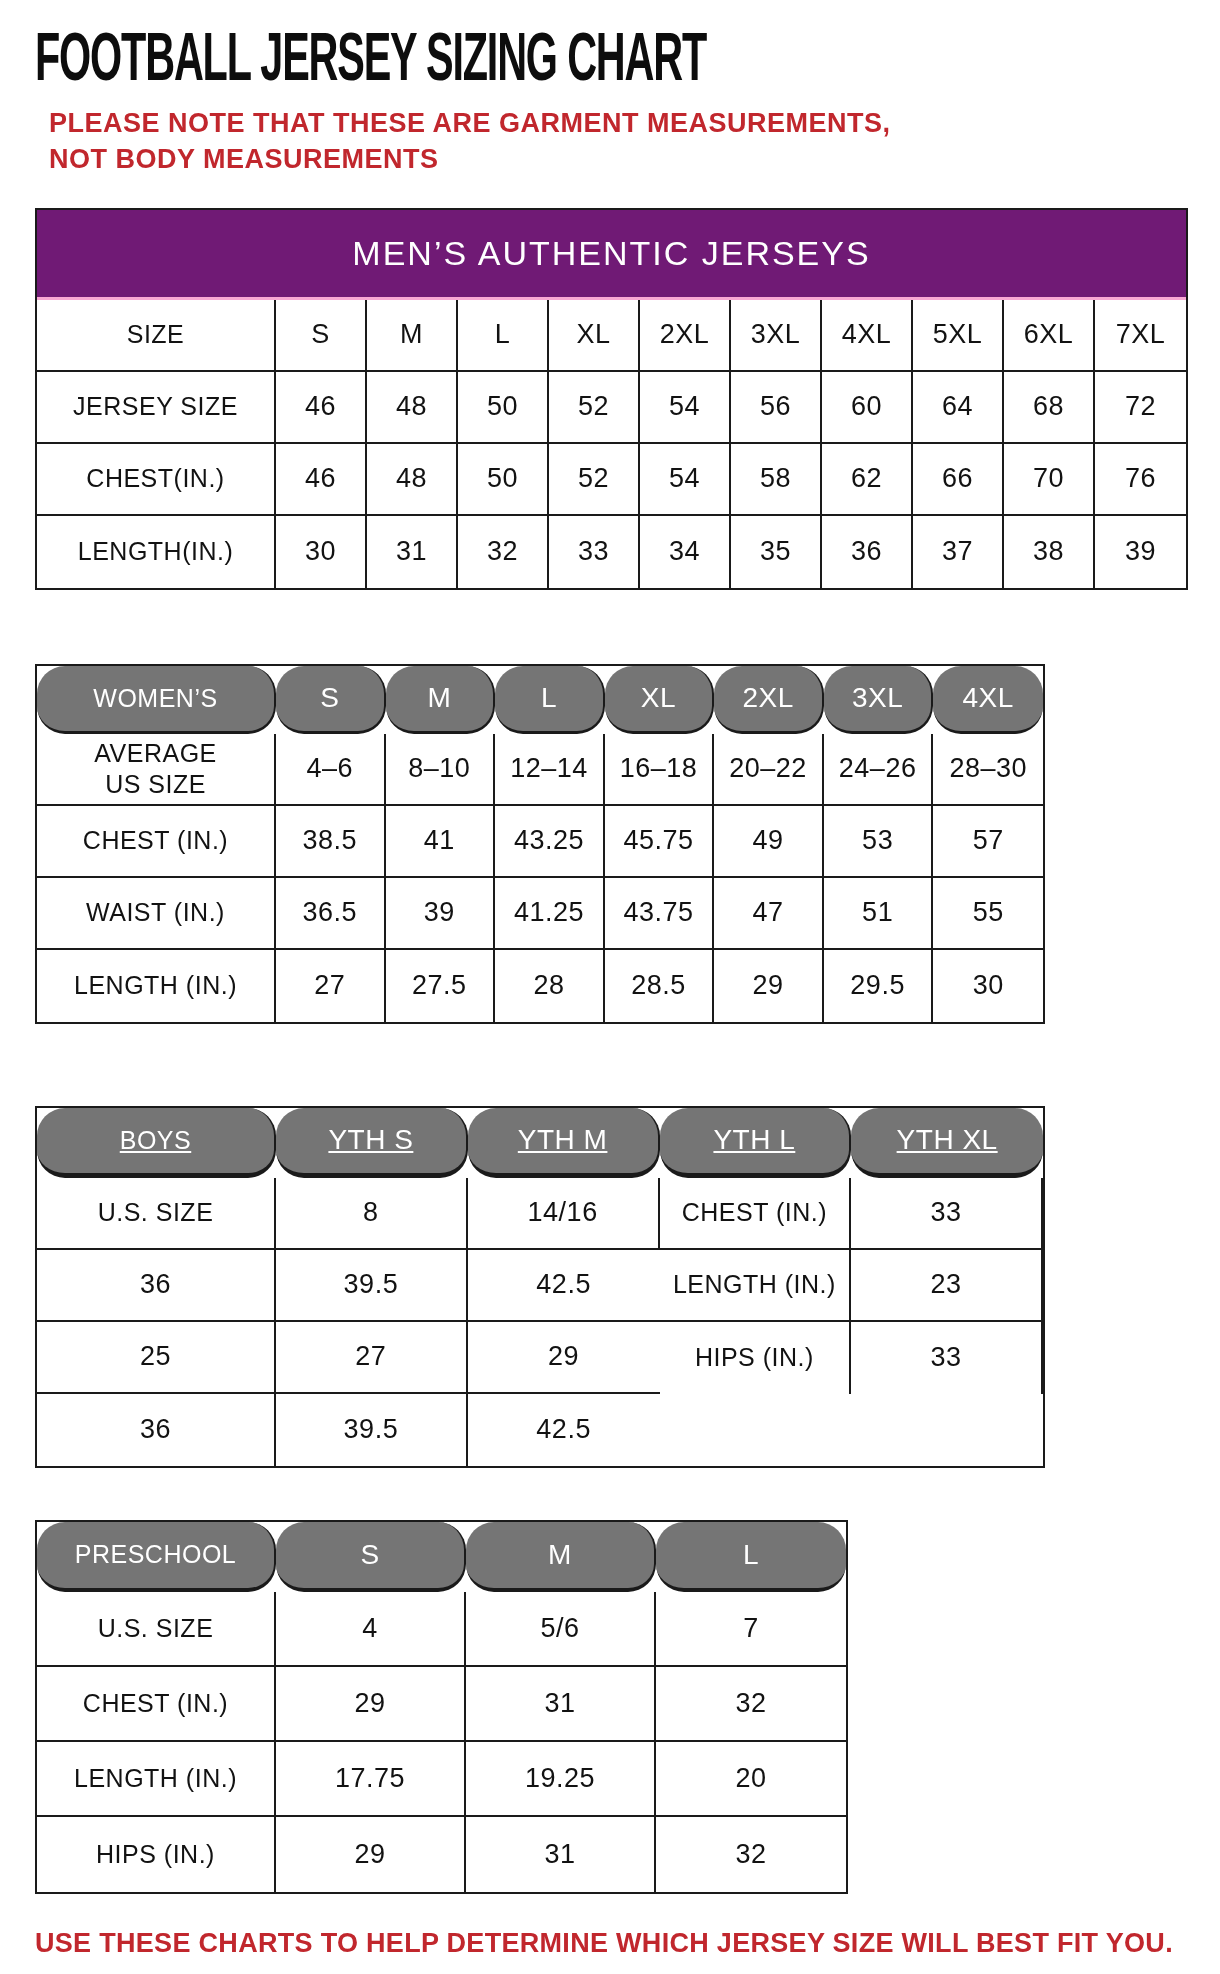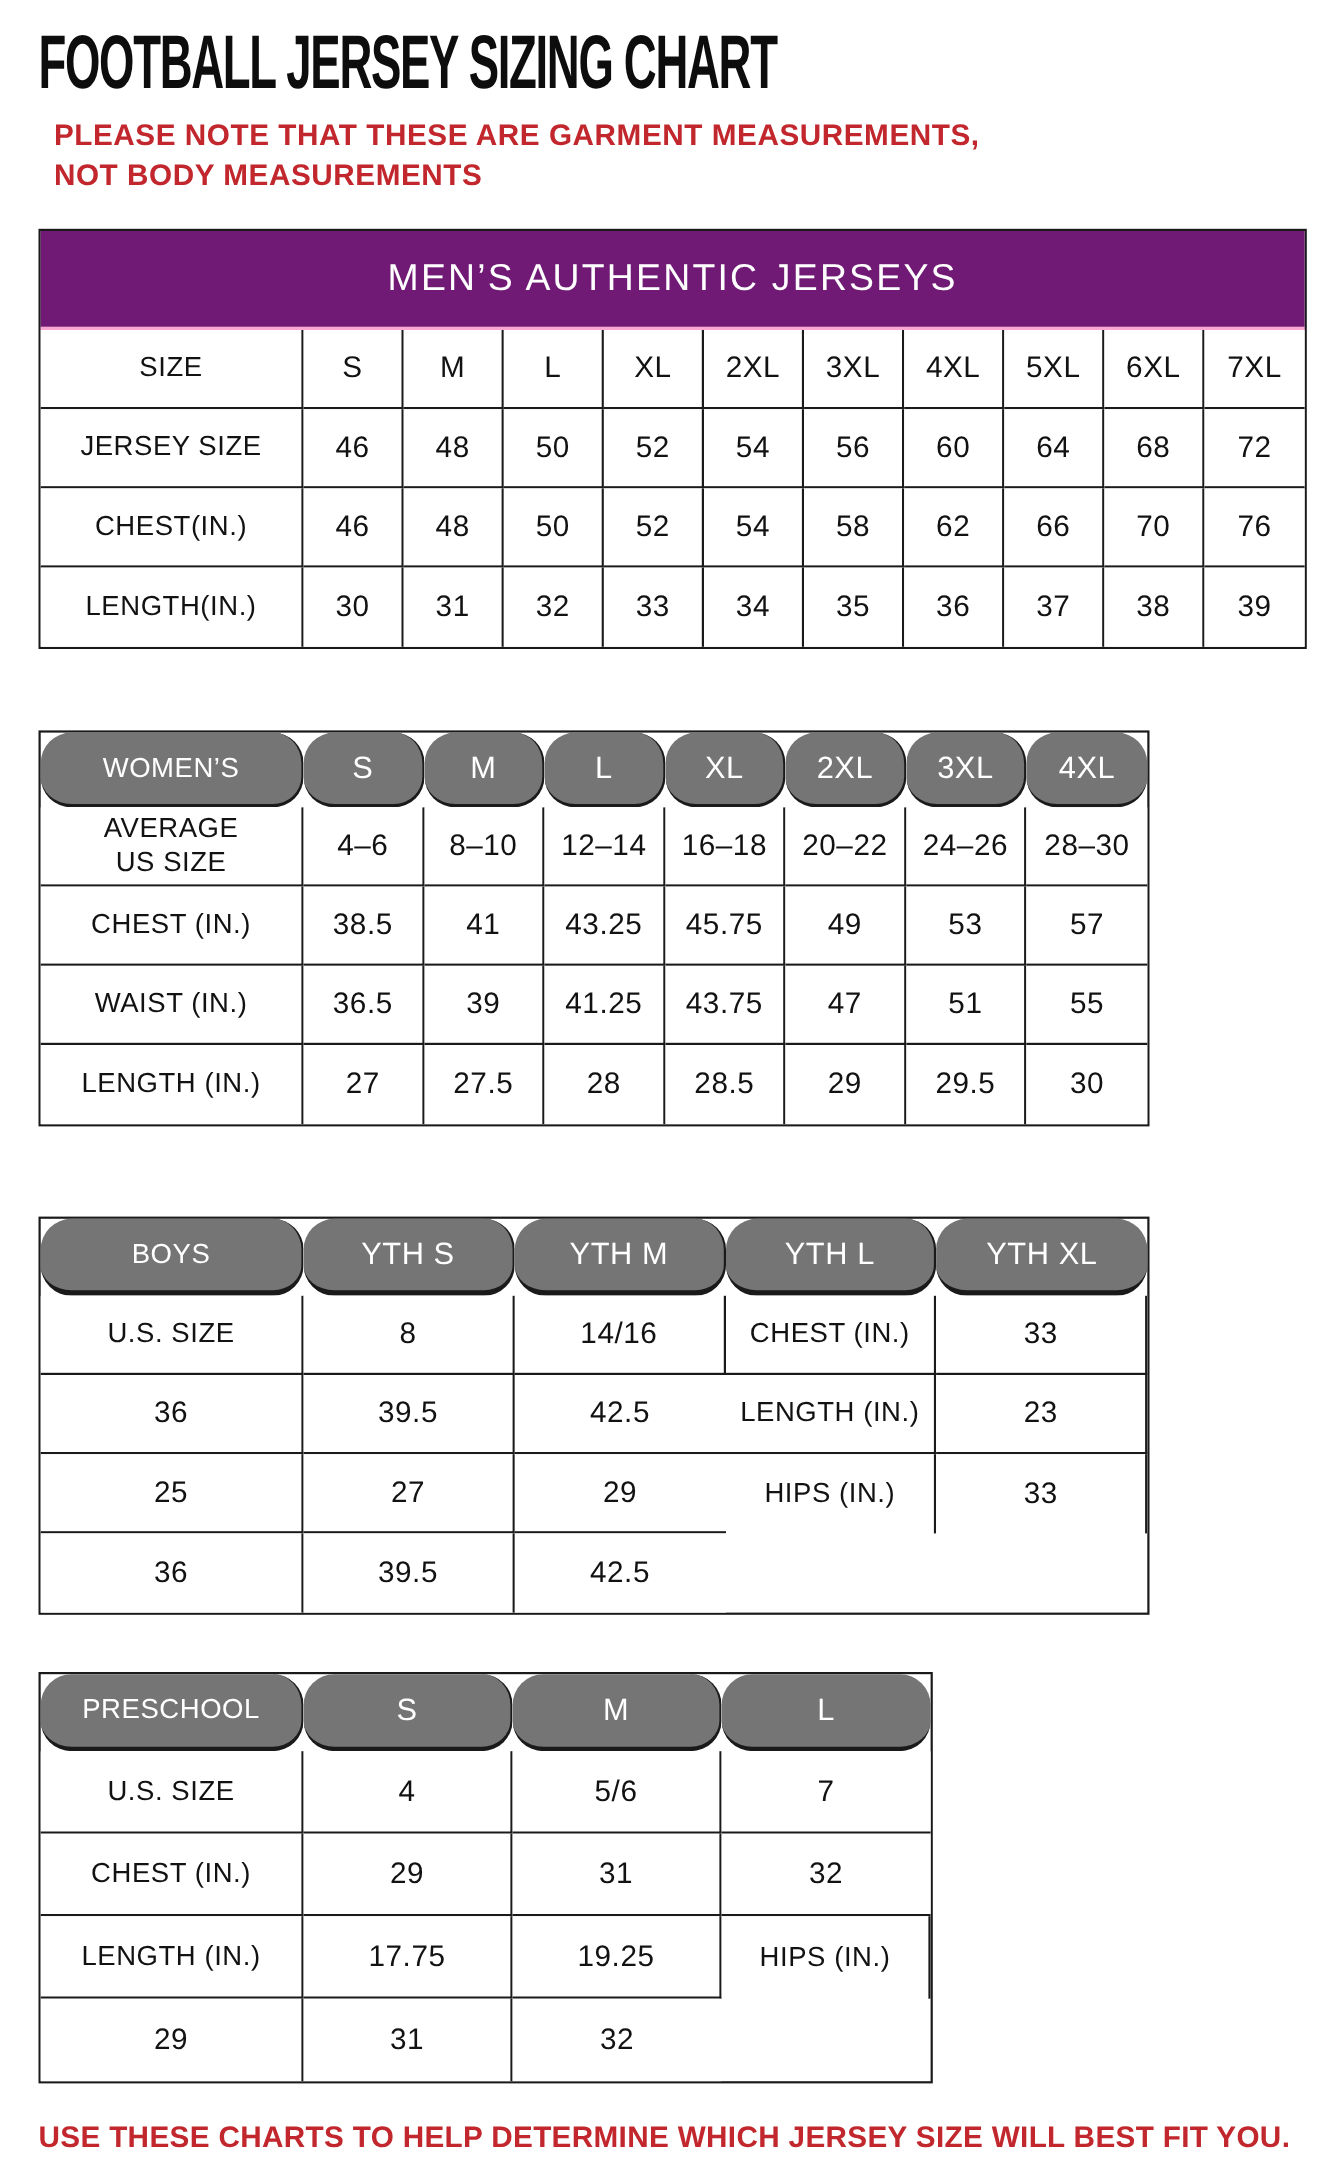--- a/index.html
+++ b/index.html
@@ -89,21 +89,21 @@
     grid-template-columns: 239px repeat(7, 1fr);
     grid-template-rows: 68px repeat(4, 72px);
   }
   #table-womens .hcell { border-bottom-width: 3px; }
   #table-boys {
     margin-top: 82px;
     width: 1006px;
     grid-template-columns: 239px repeat(4, 1fr);
     grid-template-rows: 70px repeat(4, 72px);
   }
-  #table-boys .hcell { border-bottom-width: 5px; }
+  #table-boys .hcell { border-bottom-width: 5px; text-decoration: underline; }
   #table-preschool {
     margin-top: 52px;
     width: 809px;
     grid-template-columns: 239px repeat(3, 1fr);
     grid-template-rows: 70px repeat(4, 75px);
   }
   #table-preschool .hcell { border-bottom-width: 4px; }
 </style>
 </head>
 <body>
@@ -240,20 +240,21 @@
       <div class="cell">4</div>
       <div class="cell">5/6</div>
       <div class="cell lastcol">7</div>
       <div class="cell label-col">CHEST (IN.)</div>
       <div class="cell">29</div>
       <div class="cell">31</div>
       <div class="cell lastcol">32</div>
       <div class="cell label-col">LENGTH (IN.)</div>
       <div class="cell">17.75</div>
       <div class="cell">19.25</div>
+      <div class="cell lastcol">20</div>
       <div class="cell label-col lastrow">HIPS (IN.)</div>
       <div class="cell lastrow">29</div>
       <div class="cell lastrow">31</div>
       <div class="cell lastcol lastrow">32</div>
     </section>
 
   <p class="footer">USE THESE CHARTS TO HELP DETERMINE WHICH JERSEY SIZE WILL BEST FIT YOU.</p>
 </main>
 
 </body></html>

